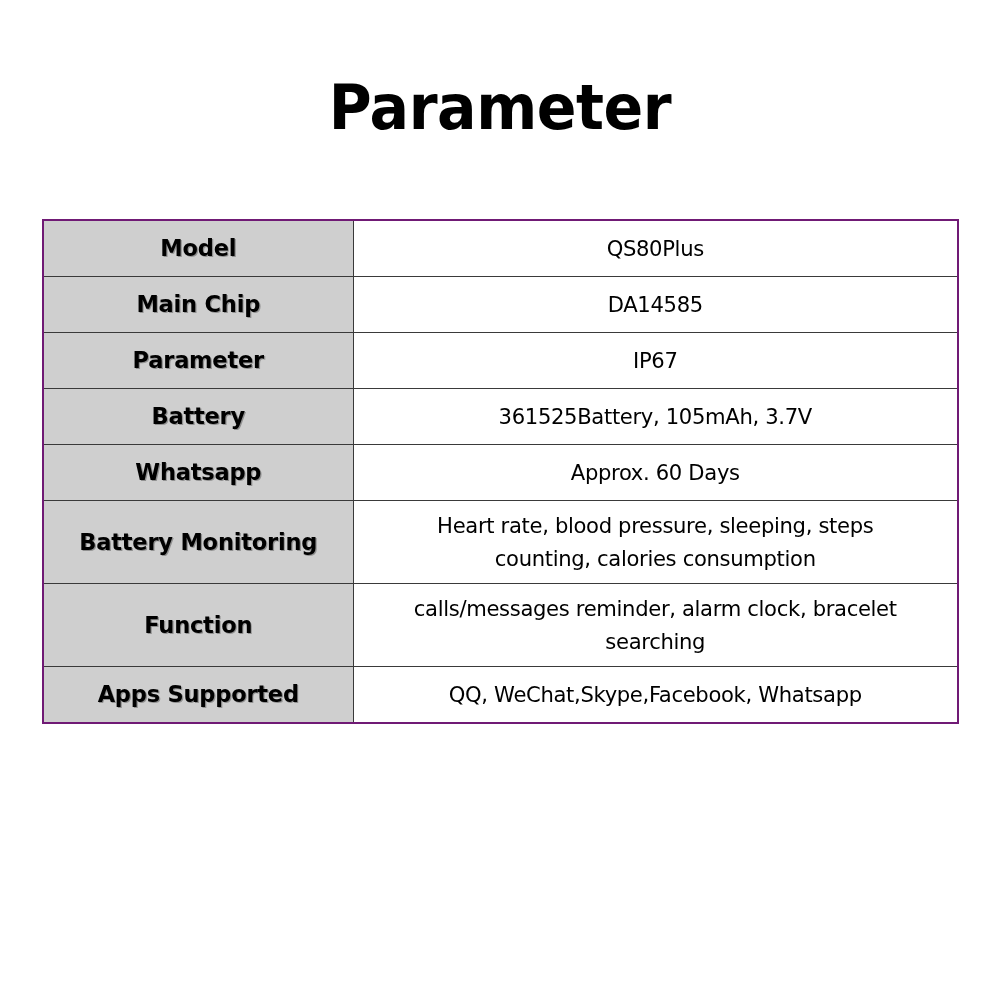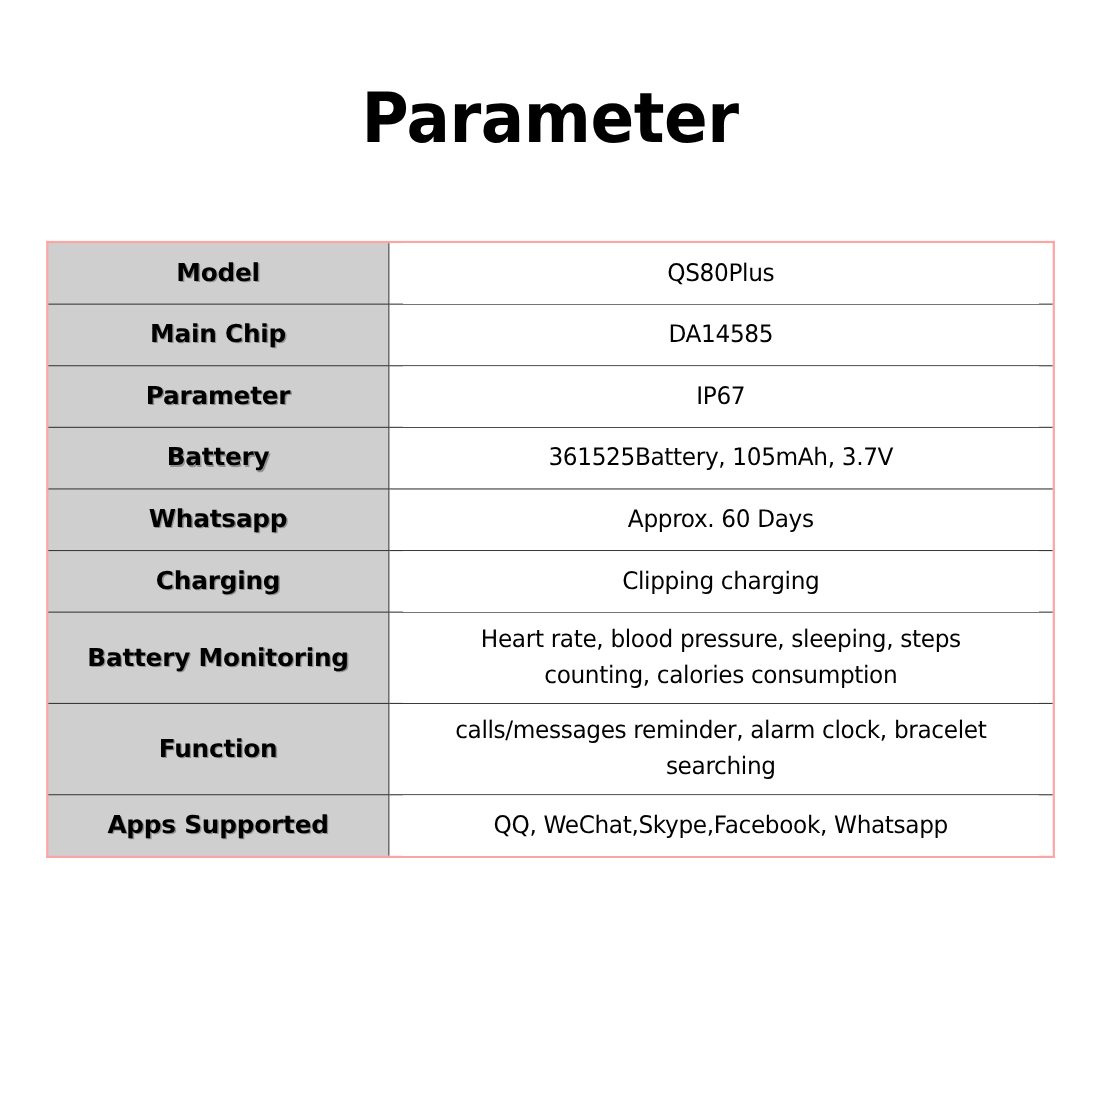--- a/index.html
+++ b/index.html
@@ -39,21 +39,21 @@
   }
 
   
   .spec-table {
     position: absolute;
     left: 42px;
     top: 219px;
     width: 915px;
     border-collapse: collapse;
     table-layout: fixed;
-    border: 2px solid #fca5a5;
+    border: 2px solid #701a75;
   }
   .spec-table col.c-label { width: 310px; }
   .spec-table col.c-value { width: 605px; }
 
   .spec-table tr { }
 
   .cell {
     border: 1px solid #3a3a3a;
     padding: 0 10px;
     text-align: center;
@@ -122,26 +122,20 @@
         <td class="cell value">
           <span class="vline">361525Battery, 105mAh, 3.7V</span>
         </td>
       </tr>
       <tr class="h-single">
         <td class="cell label">Whatsapp</td>
         <td class="cell value">
           <span class="vline">Approx. 60 Days</span>
         </td>
       </tr>
-      <tr class="h-single">
-        <td class="cell label">Charging</td>
-        <td class="cell value">
-          <span class="vline">Clipping charging</span>
-        </td>
-      </tr>
       <tr class="h-double">
         <td class="cell label">Battery Monitoring</td>
         <td class="cell value">
           <span class="vline">Heart rate, blood pressure, sleeping, steps</span>
           <span class="vline">counting, calories consumption</span>
         </td>
       </tr>
       <tr class="h-double">
         <td class="cell label">Function</td>
         <td class="cell value">

